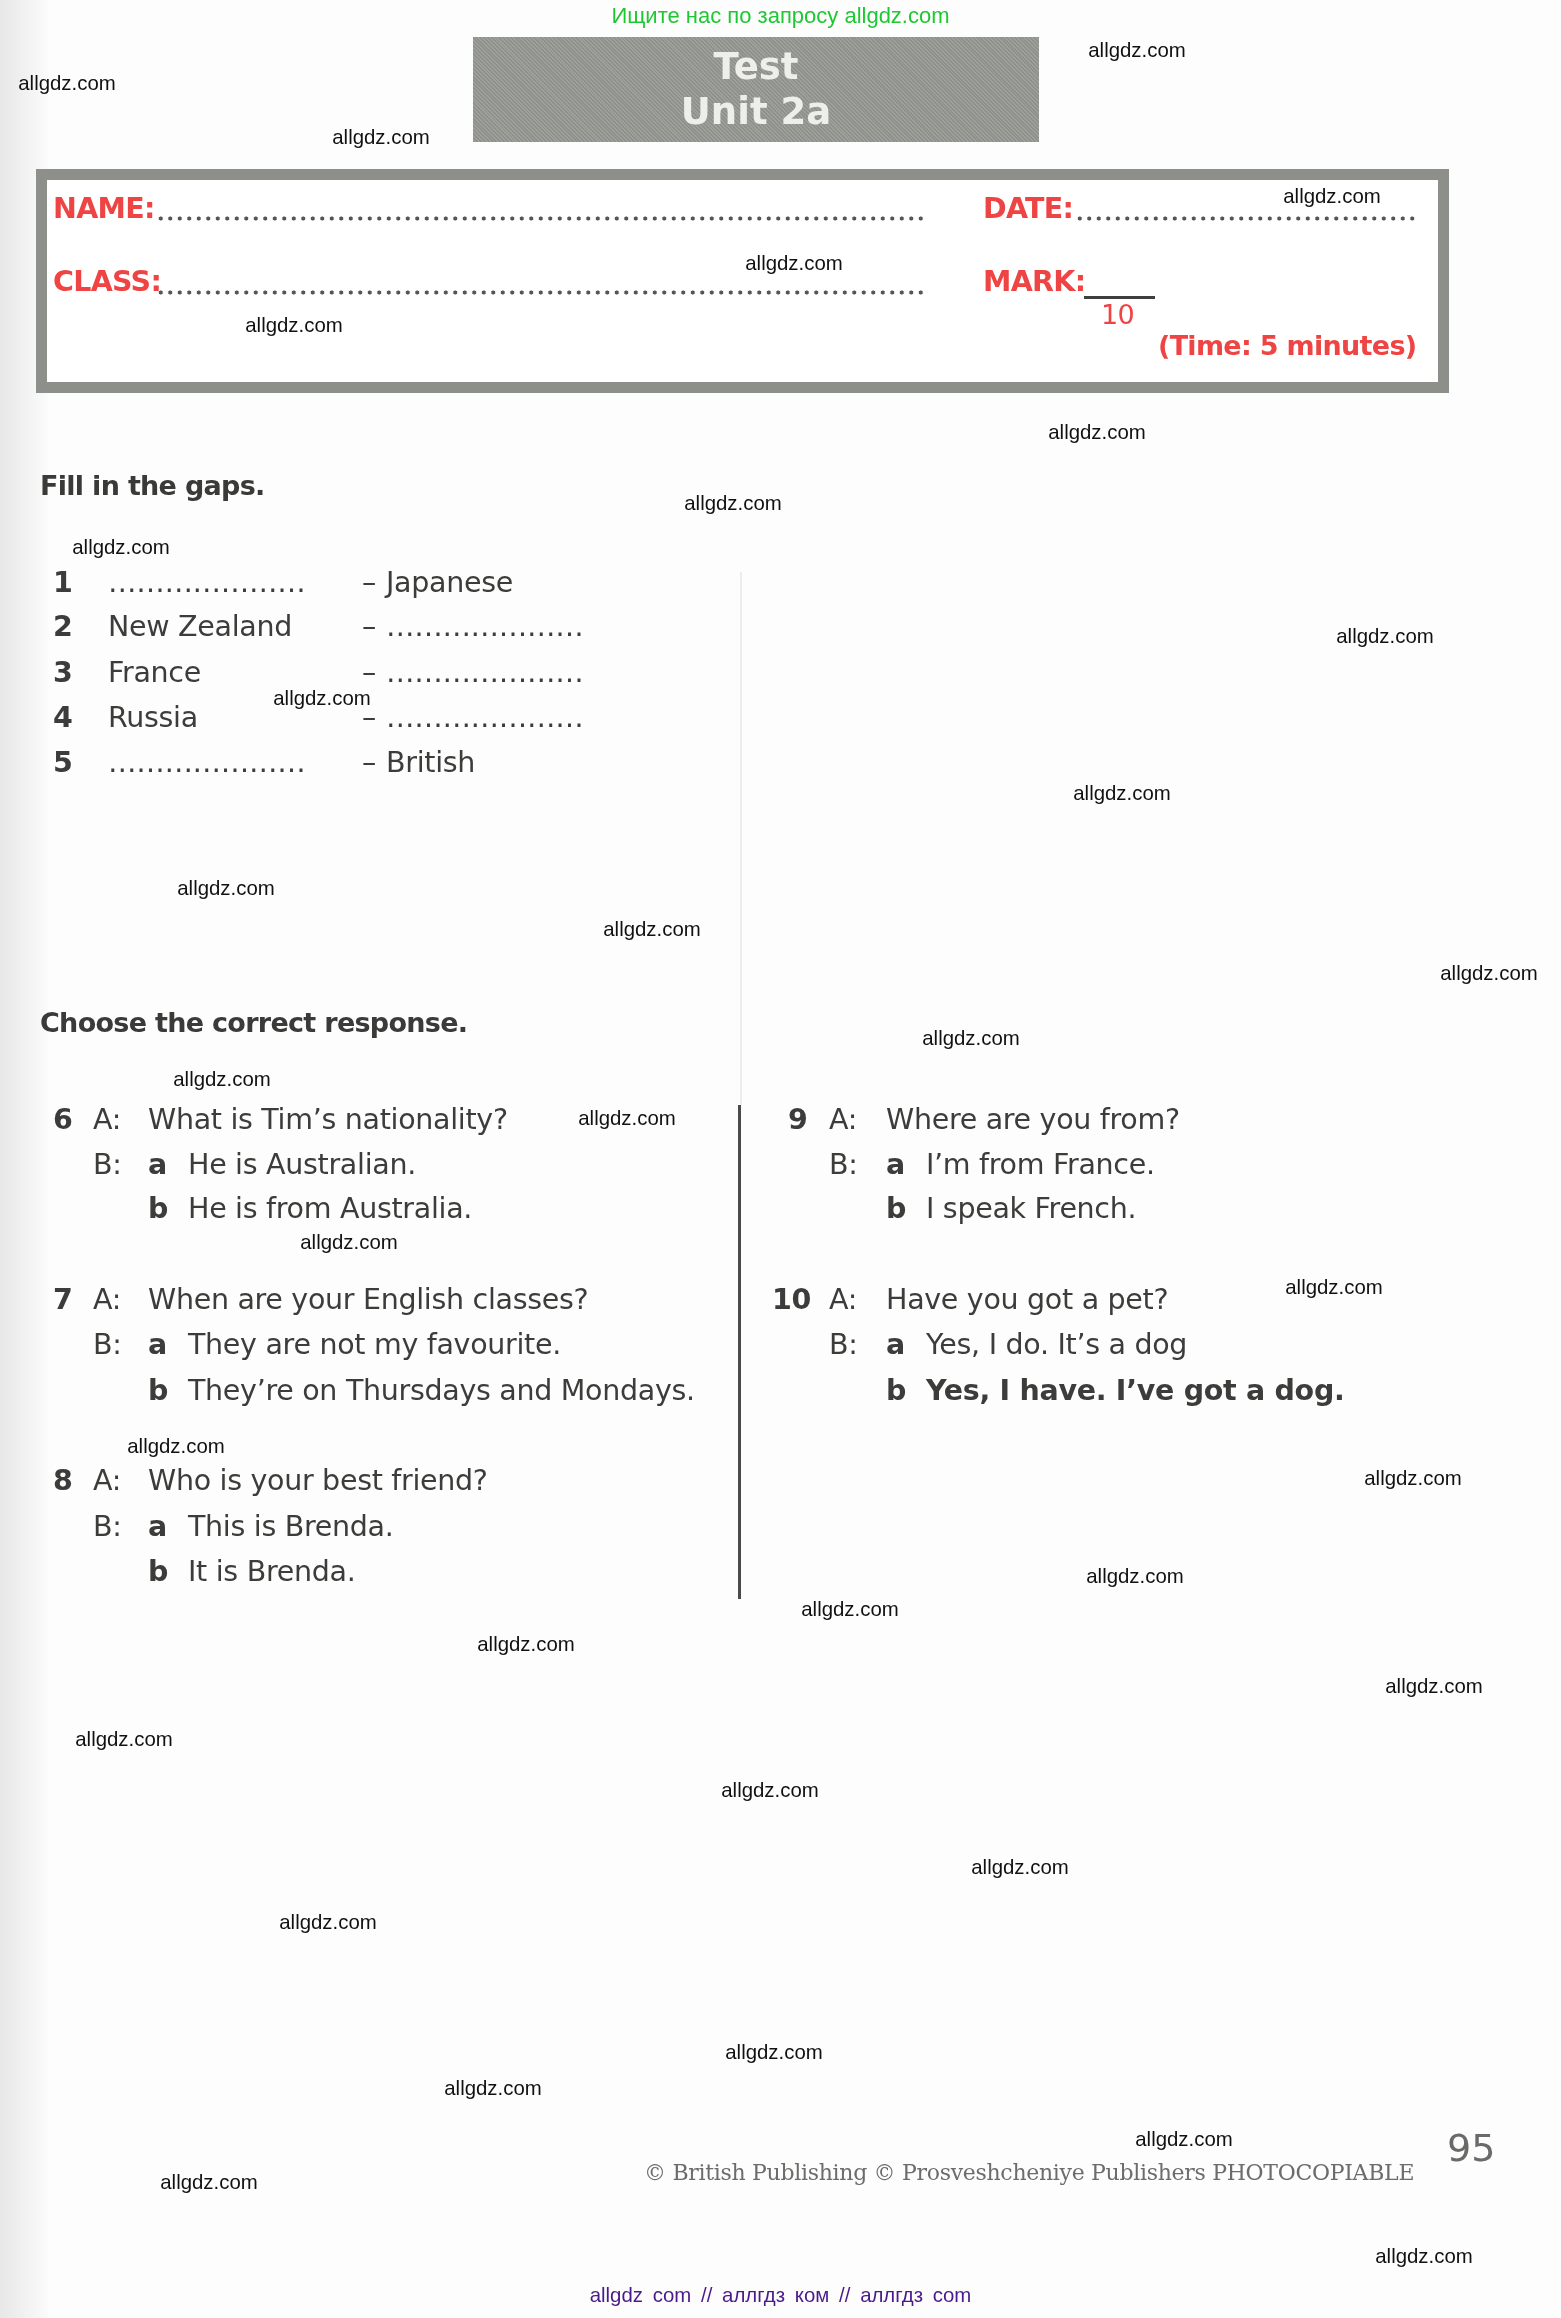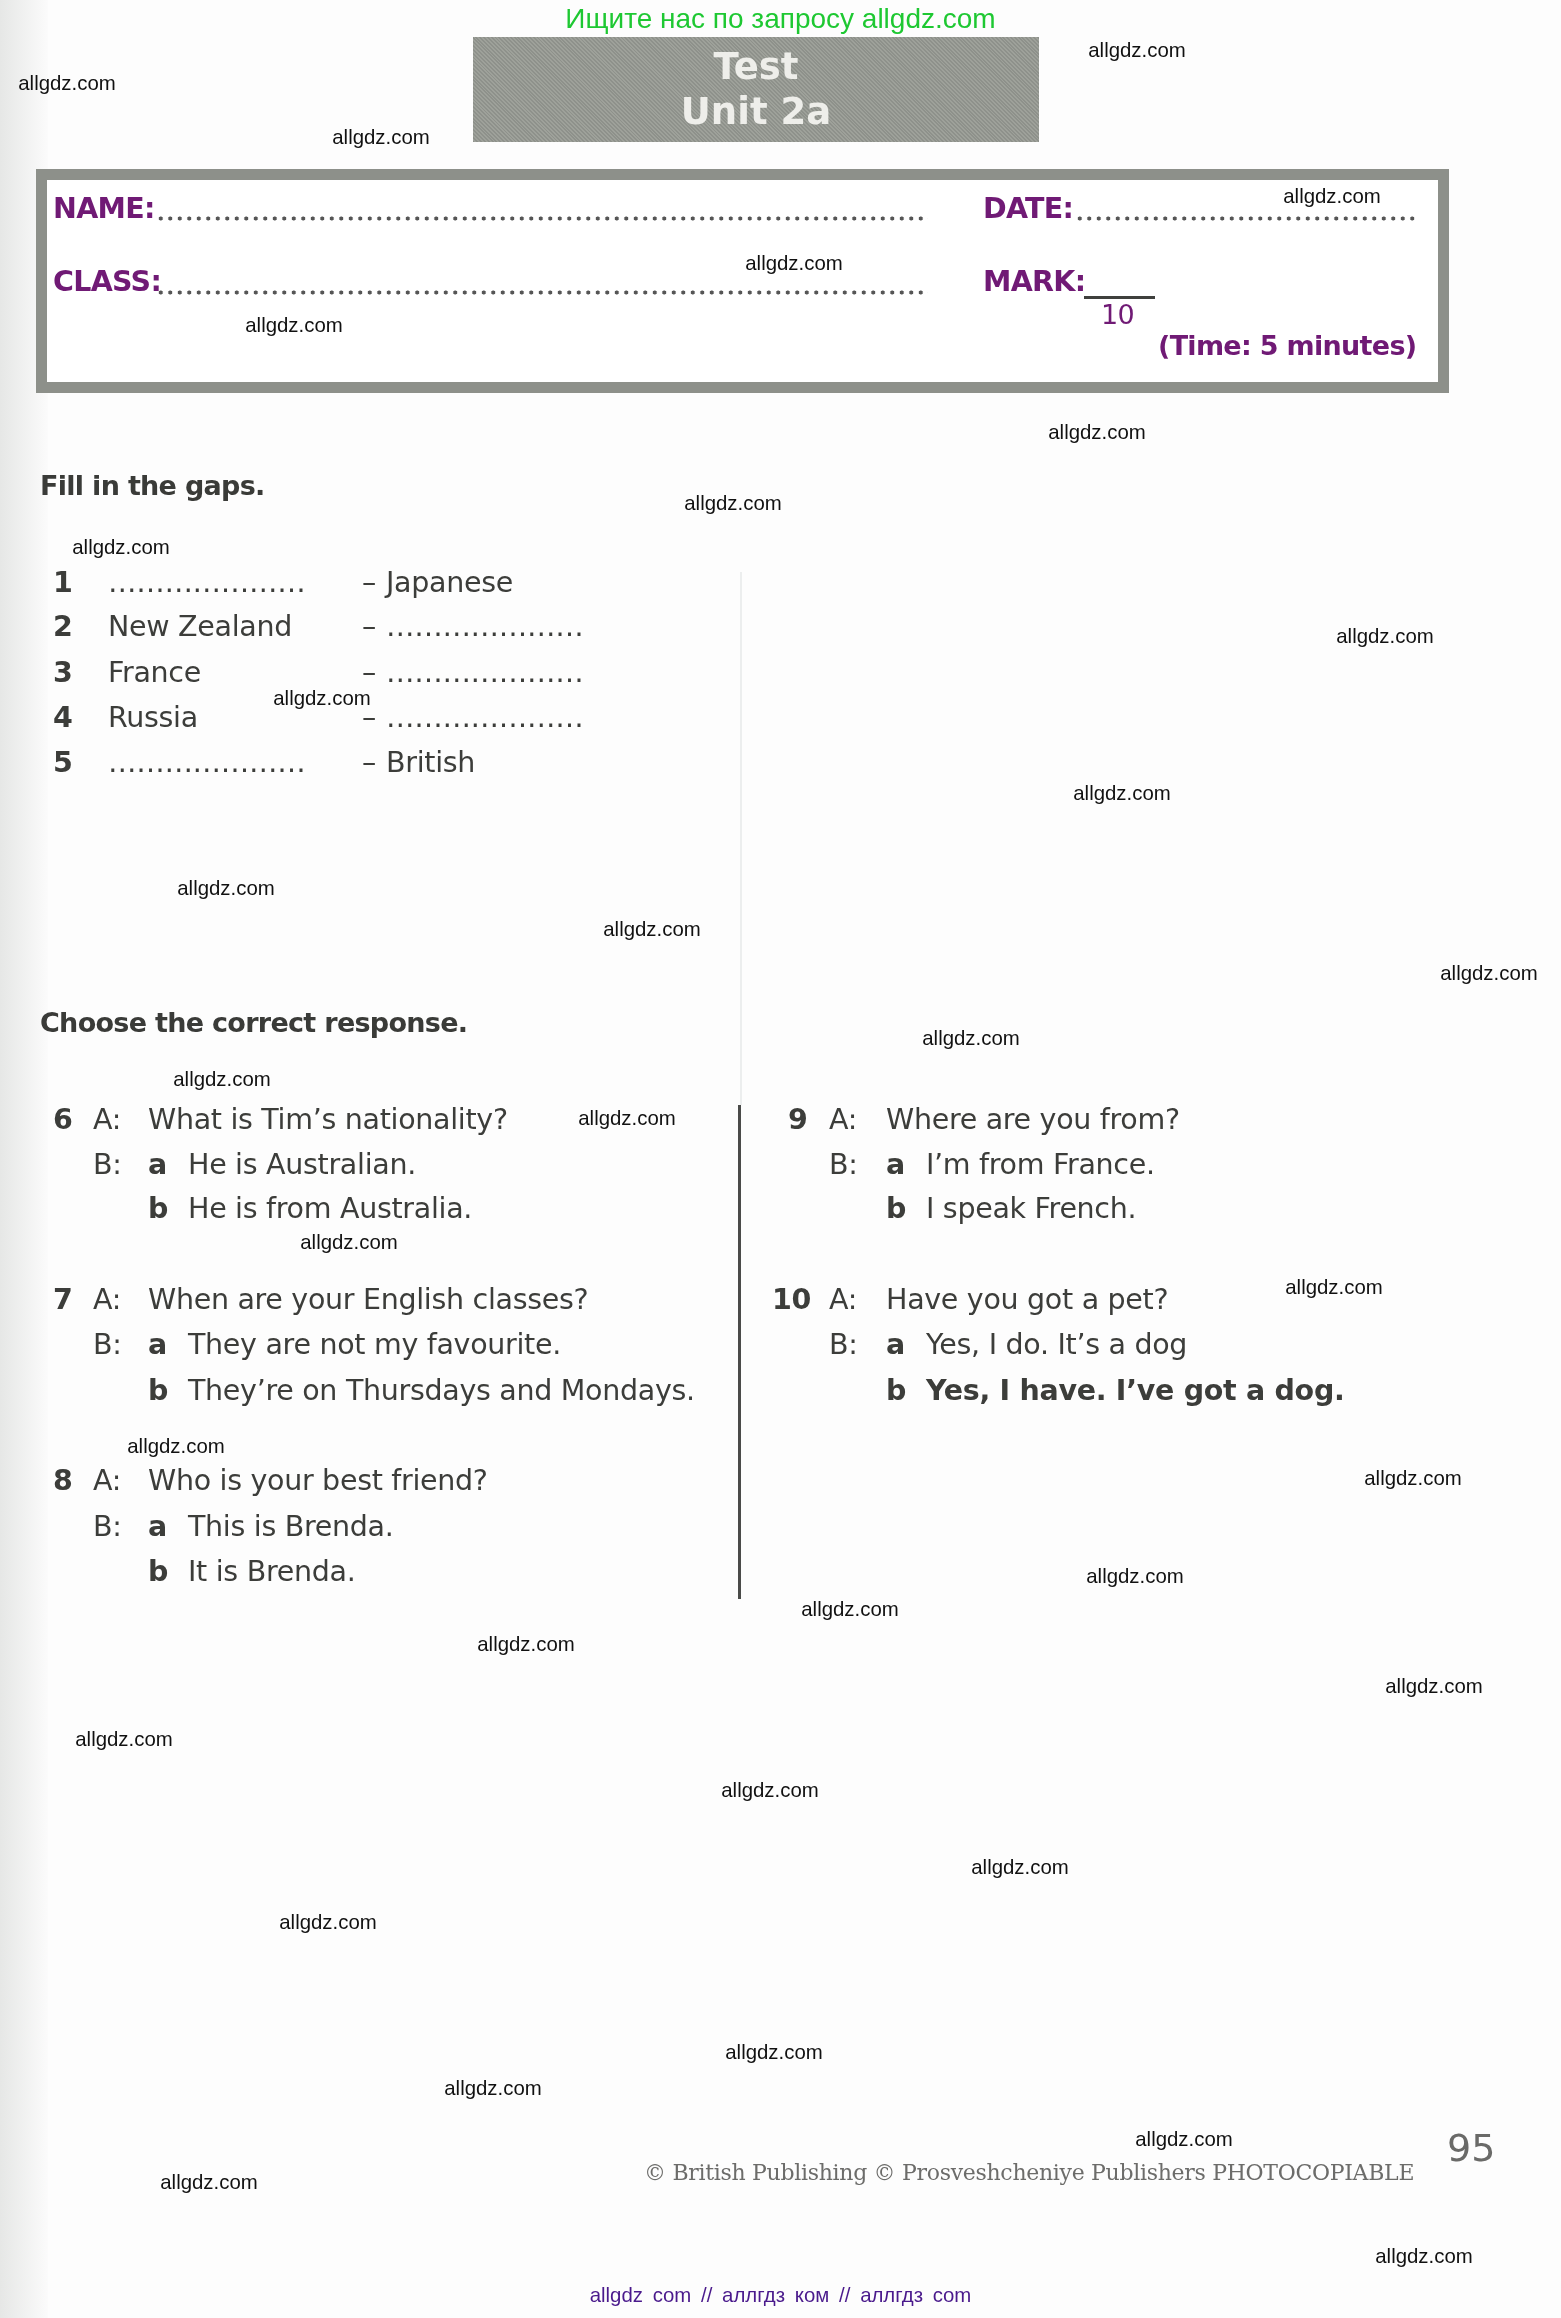--- a/index.html
+++ b/index.html
@@ -8,38 +8,38 @@
     background:#fdfdfd;
     font-family:"DejaVu Sans", sans-serif;
     color:#3c3d3a;
   }
   .page-shade {
     position:absolute; left:0; top:0; width:48px; height:2319px;
     background:linear-gradient(to right, #e6e7e6, #fbfbfb);
   }
   .banner {
     position:absolute; top:2.7px; left:0; width:1561px; text-align:center;
-    font-family:"Liberation Sans", sans-serif; font-size:28px; color:#1ec832;
+    font-family:"Liberation Sans", sans-serif; font-size:22px; color:#1ec832;
   }
   .title-box {
     position:absolute; left:473px; top:37px; width:566px; height:105px;
     background:repeating-linear-gradient(45deg,#8e918b 0 1.4px,#9ea19a 1.4px 2.7px);
     color:#eeeeea; text-align:center;
     font-family:"DejaVu Sans", sans-serif; font-weight:bold;
     font-size:37px; line-height:45px; padding-top:6.8px; box-sizing:border-box;
   }
   .info-box {
     position:absolute; left:36px; top:169px; width:1413px; height:224px;
     box-sizing:border-box;
     border:11px solid #8d908a;
     background:#fff;
   }
   .lbl {
     position:absolute; font-family:"DejaVu Sans", sans-serif; font-weight:bold;
-    font-size:28.5px; color:#701a75; letter-spacing:-0.7px; white-space:nowrap;
+    font-size:28.5px; color:#ef4444; letter-spacing:-0.7px; white-space:nowrap;
   }
   .dots {
     position:absolute; height:5.4px;
     background-image:radial-gradient(circle, #555 2px, transparent 2.4px);
     background-size:9.5px 5.4px; background-repeat:repeat-x;
   }
   .mark-line { position:absolute; height:2.7px; background:#3f403d; }
   .heading {
     position:absolute; font-family:"DejaVu Sans", sans-serif; font-weight:bold;
     font-size:27px; color:#3a3b38; letter-spacing:-0.7px; white-space:nowrap;text-align:center;

